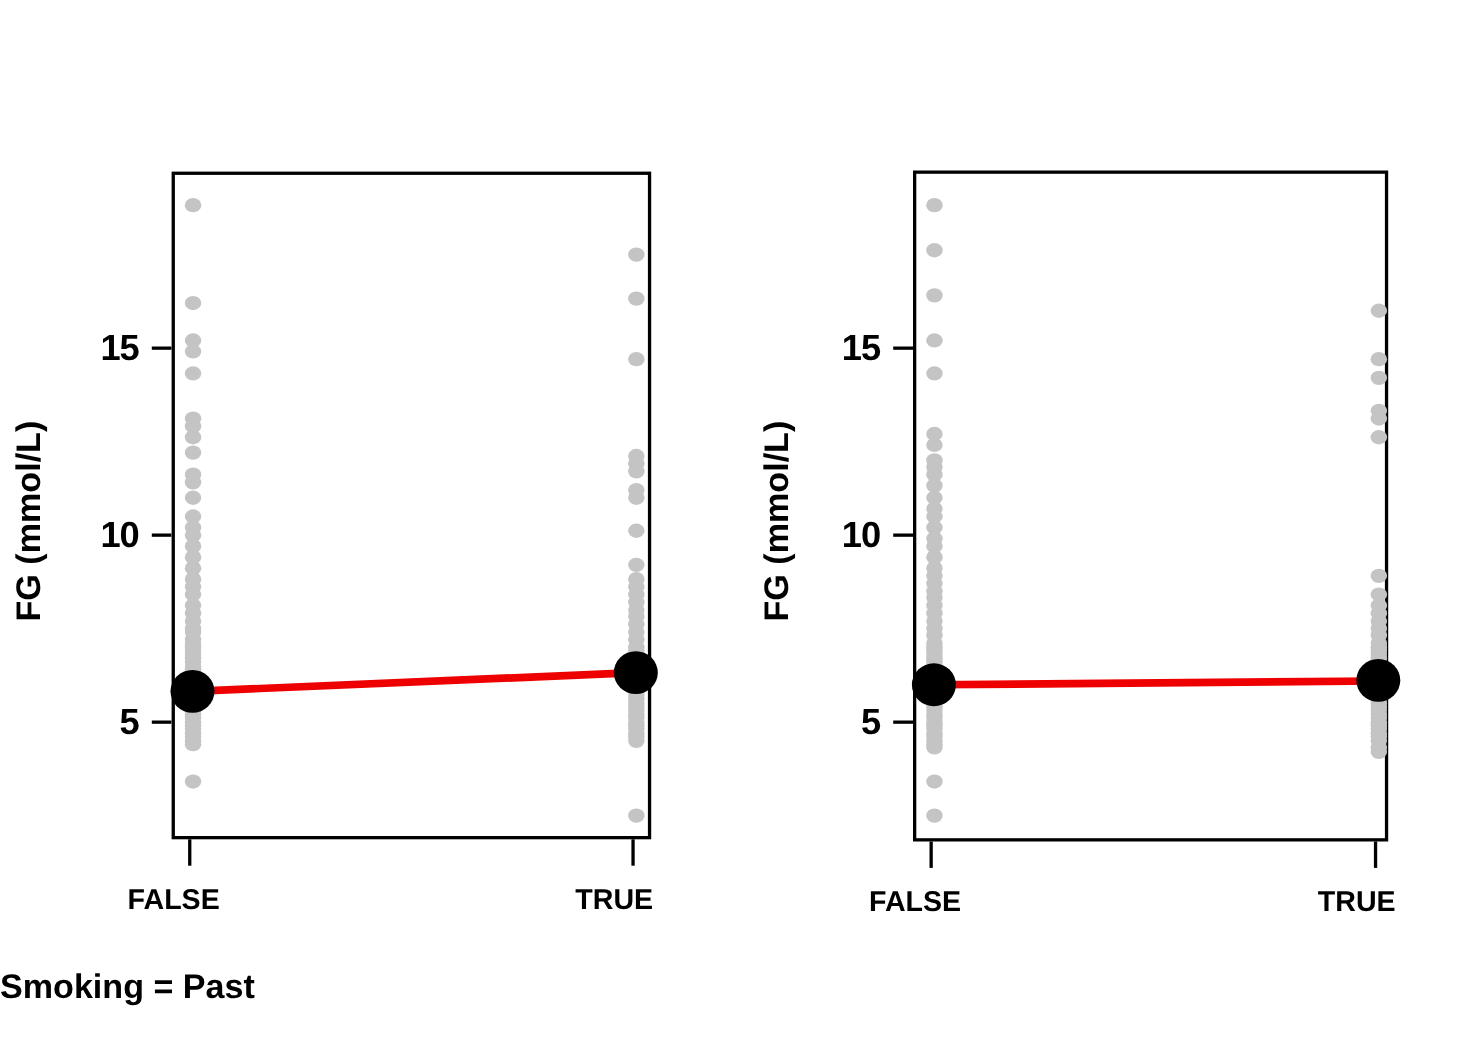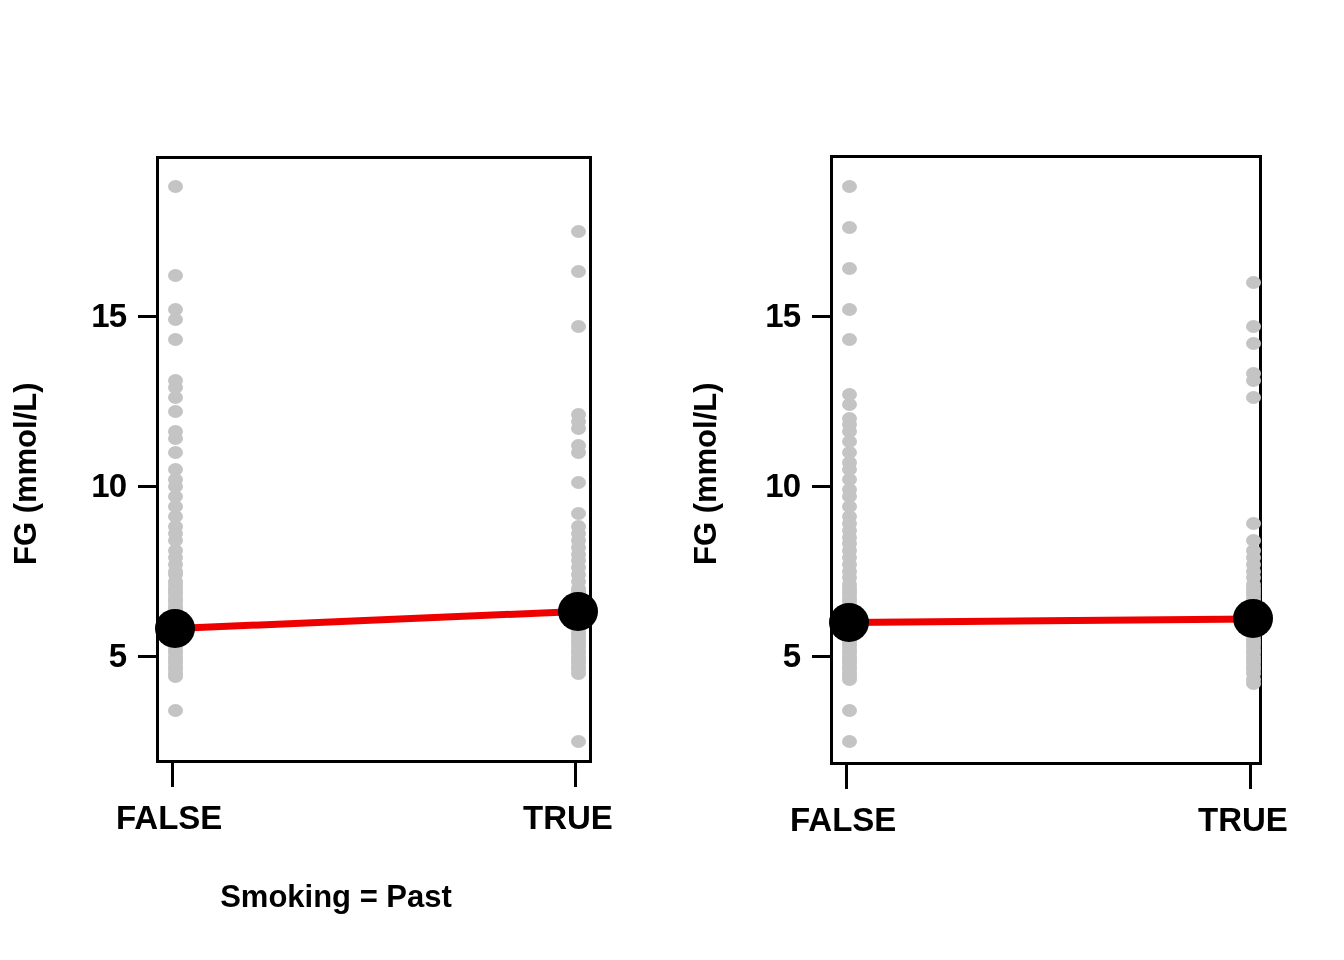--- a/index.html
+++ b/index.html
@@ -31,27 +31,27 @@
     position:absolute;
     font-size:33px;font-weight:bold;color:#000;
     text-align:right;line-height:33px;
     letter-spacing:-1px;
   }
   .xtick{
     position:absolute;width:3px;background:#000;height:24px;
   }
   .xtick-label{
     position:absolute;
-    font-size:33px;font-weight:bold;color:#000;
+    font-size:26px;font-weight:bold;color:#000;
     line-height:33px;white-space:nowrap;
   }
   .xaxis-title{
     position:absolute;
     font-size:31px;font-weight:bold;color:#000;
-    width:100%;text-align:center;line-height:31px;
+    width:100%;text-align:left;line-height:31px;
     letter-spacing:0px;
   }
   .yaxis-title{
     position:absolute;
     font-size:31px;font-weight:bold;color:#000;
     white-space:nowrap;
     transform-origin:0 0;
     transform:rotate(-90deg);
     line-height:31px;
   }

